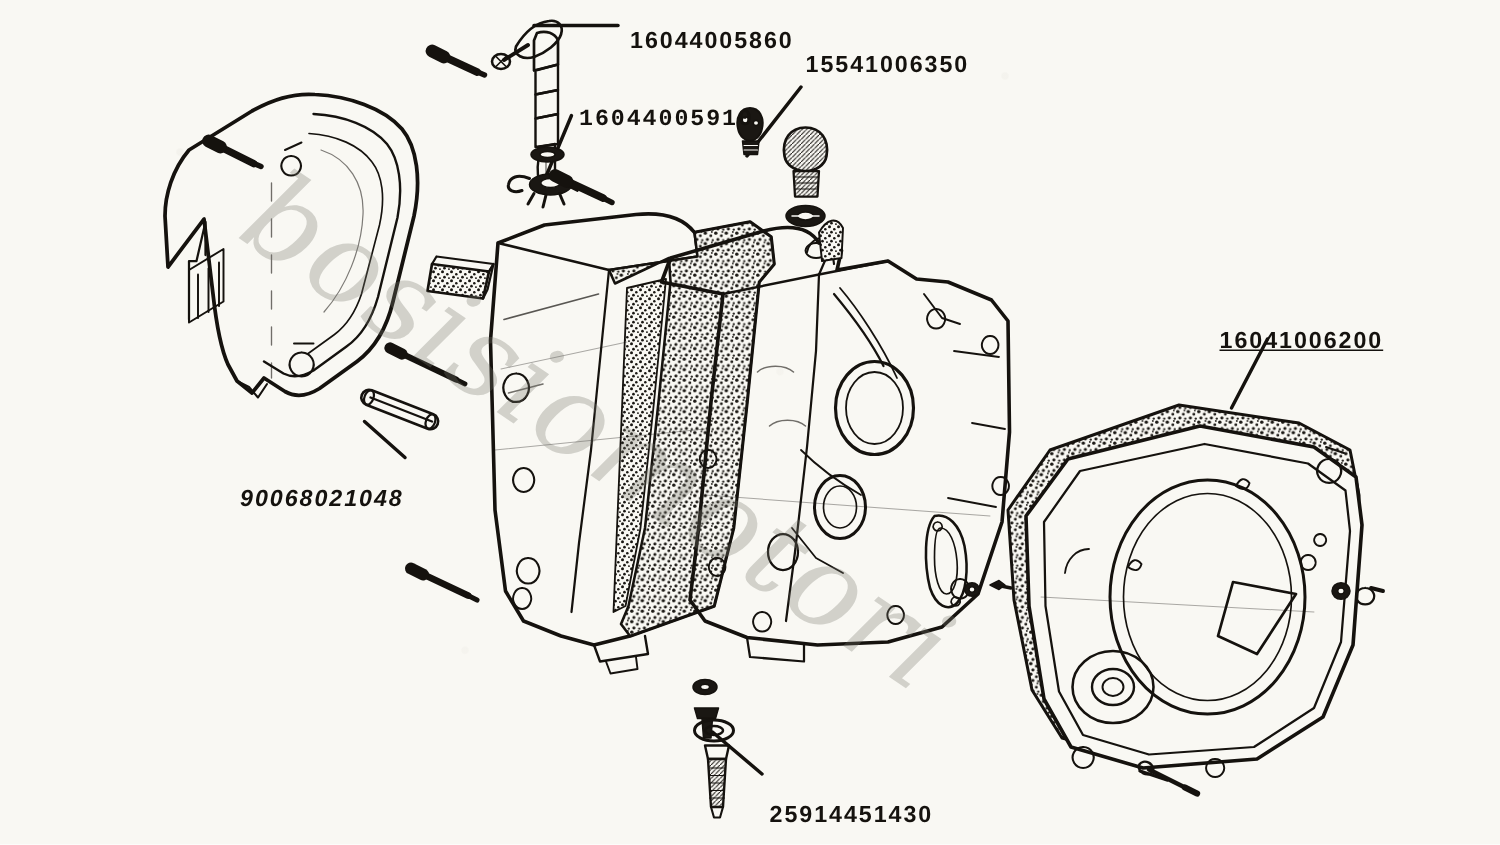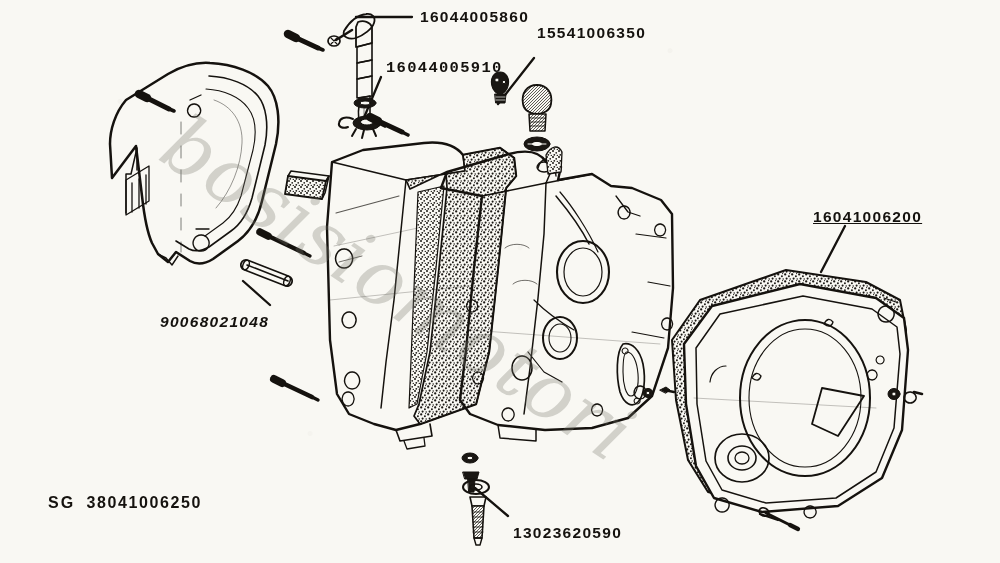--- a/index.html
+++ b/index.html
@@ -52,20 +52,21 @@
   
   .label {
     position: absolute;
     font-family: "Liberation Sans", sans-serif;
     font-weight: bold;
     font-size: 15.5px;
     letter-spacing: 1.3px;
     color: #15120e;
     white-space: nowrap;
     line-height: 1;
+    margin-top: 11px;
   }
   .label.sg {
     font-size: 16px;
     letter-spacing: 1.6px;
   }
   .label.sg .sg-prefix { letter-spacing: 2.2px; }
   .label.sg .sg-space  { display: inline-block; width: 11px; }
 </style>
 </head>
 <body>
@@ -471,19 +472,16 @@
   <div class="label" style="left:420px; top:9px;">16044005860</div>
 
   <div class="label" style="left:386px; top:61px;font-family:Liberation Mono, monospace;">16044005910</div>
 
   <div class="label" style="left:537px; top:25px;">15541006350</div>
 
   <div class="label" style="left:160px; top:314px;font-style:italic;">90068021048</div>
 
   <div class="label" style="left:813px; top:209px;text-decoration:underline;">16041006200</div>
 
-  <div class="label" style="left:513px; top:525px;">13023620590</div>
-
-  <div class="label sg" style="left:48px; top:495px;">
-    <span class="sg-prefix">SG</span><span class="sg-space"></span><span>38041006250</span>
-  </div>
+  <div class="label" style="left:513px; top:525px;">25914451430</div>
+
 
 </div>
 
 </body></html>

